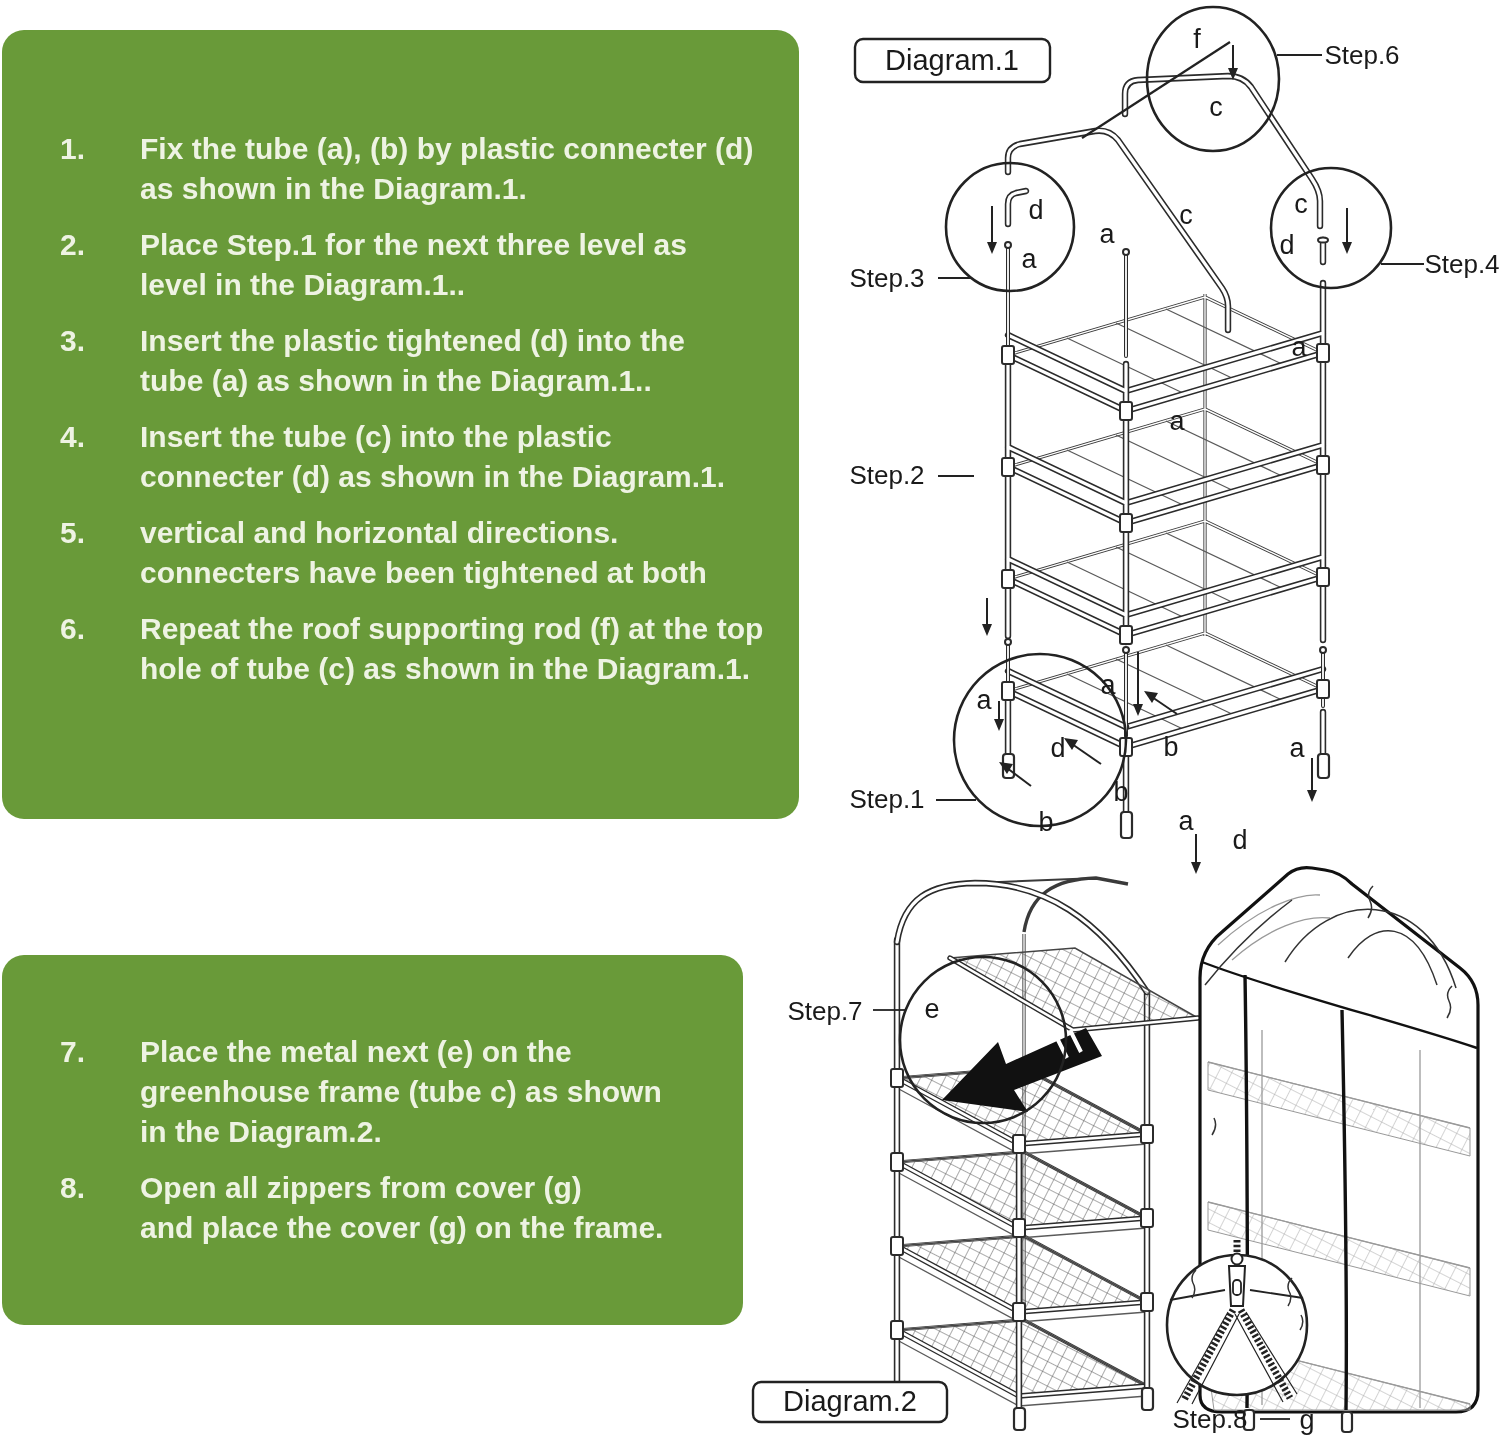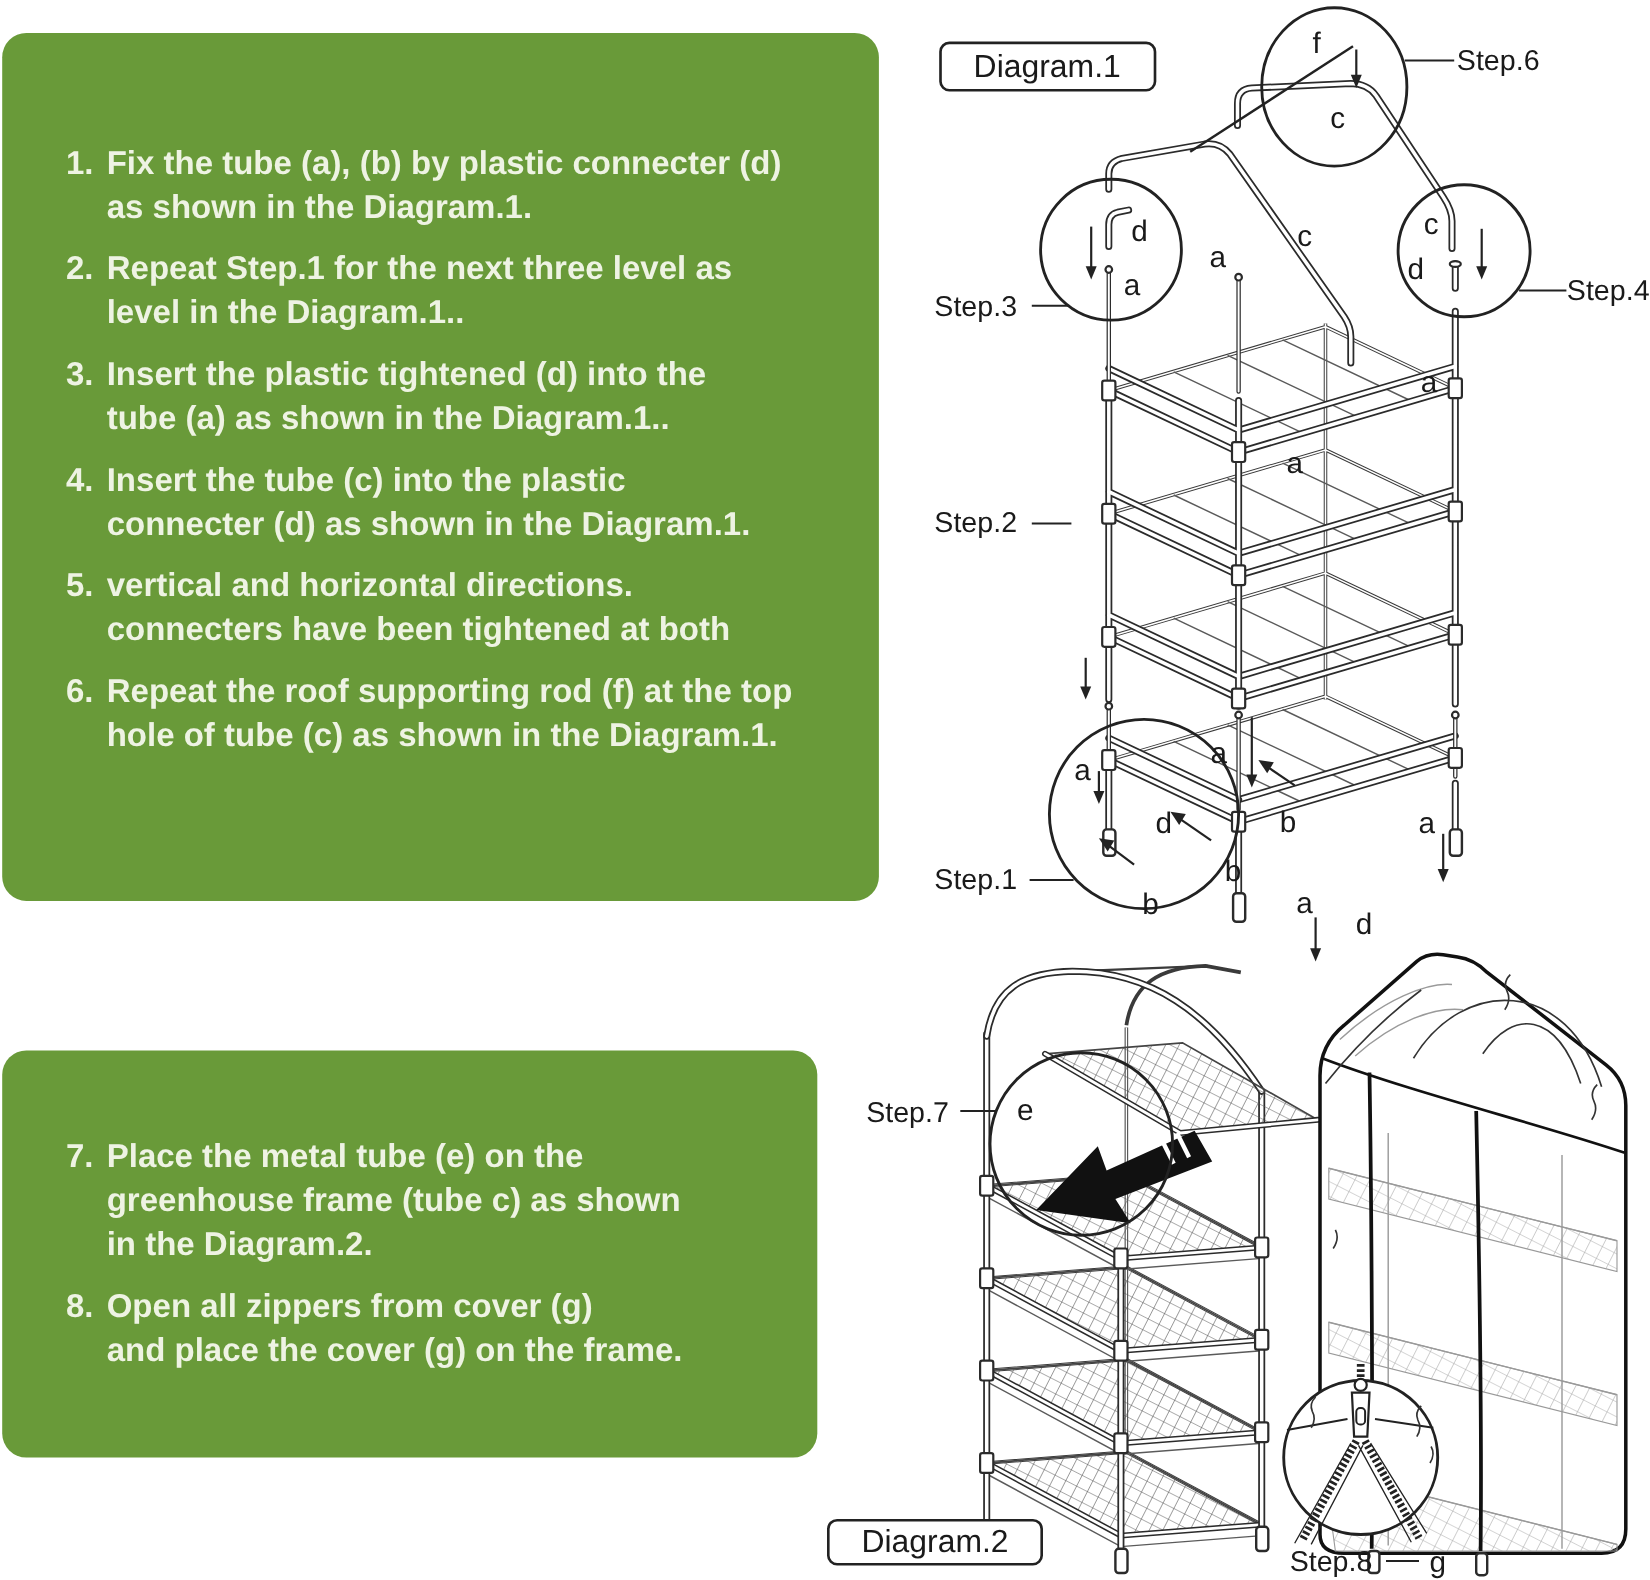--- a/index.html
+++ b/index.html
@@ -5,21 +5,21 @@
   html,body{margin:0;padding:0;background:#fff;}
   body{width:1500px;height:1436px;position:relative;font-family:"Liberation Sans",sans-serif;overflow:hidden;}
 
   .green-box{position:absolute;background:#699a39;border-radius:22px;color:#eef3e3;}
   #box1{left:2px;top:30px;width:797px;height:789px;padding:99px 20px 0 58px;box-sizing:border-box;}
   #box2{left:2px;top:955px;width:741px;height:370px;padding:77px 20px 0 58px;box-sizing:border-box;}
 
   .item{display:flex;margin-bottom:16px;}
   .item .num{flex:none;width:37px;font-size:30px;line-height:40px;font-weight:700;}
   .item .lines{font-size:30px;line-height:40px;font-weight:700;}
-  .item .lines div{white-space:nowrap;}
+  .item .lines div{white-space:nowrap;margin-left:43px;}
 
   svg{position:absolute;left:0;top:0;}
 
   .tube-o{stroke:#2b2b2b;stroke-width:6.4;fill:none;stroke-linecap:round;stroke-linejoin:round;}
   .tube-i{stroke:#ffffff;stroke-width:3.2;fill:none;stroke-linecap:round;stroke-linejoin:round;}
   .tube2-o{stroke:#2b2b2b;stroke-width:5.4;fill:none;stroke-linecap:round;stroke-linejoin:round;}
   .tube2-i{stroke:#ffffff;stroke-width:2.6;fill:none;stroke-linecap:round;stroke-linejoin:round;}
   .rod-o{stroke:#2b2b2b;stroke-width:4;fill:none;stroke-linecap:round;}
   .rod-i{stroke:#ffffff;stroke-width:1.8;fill:none;stroke-linecap:round;}
   .thinline{stroke:#3a3a3a;stroke-width:3.2;fill:none;stroke-linejoin:round;}
@@ -49,21 +49,21 @@
   <div class="item">
     <span class="num">1.</span>
     <div class="lines">
       <div>Fix the tube (a), (b) by plastic connecter (d)</div>
       <div>as shown in the Diagram.1.</div>
     </div>
   </div>
   <div class="item">
     <span class="num">2.</span>
     <div class="lines">
-      <div>Repeat Step.1 for the next three level  as</div>
+      <div>Place Step.1 for the next three level  as</div>
       <div>level in the Diagram.1..</div>
     </div>
   </div>
   <div class="item">
     <span class="num">3.</span>
     <div class="lines">
       <div>Insert the plastic tightened (d) into the</div>
       <div>tube (a) as shown in the Diagram.1..</div>
     </div>
   </div>
@@ -87,21 +87,21 @@
       <div>Repeat the roof supporting rod (f) at the top</div>
       <div>hole of tube (c) as shown in the Diagram.1.</div>
     </div>
   </div>
 </div>
 
 <div id="box2" class="green-box">
   <div class="item">
     <span class="num">7.</span>
     <div class="lines">
-      <div>Place the metal tube (e) on the</div>
+      <div>Place the metal next (e) on the</div>
       <div>greenhouse frame (tube c) as shown</div>
       <div>in the Diagram.2.</div>
     </div>
   </div>
   <div class="item">
     <span class="num">8.</span>
     <div class="lines">
       <div>Open all zippers from cover (g)</div>
       <div>and place the cover (g) on the frame.</div>
     </div>

